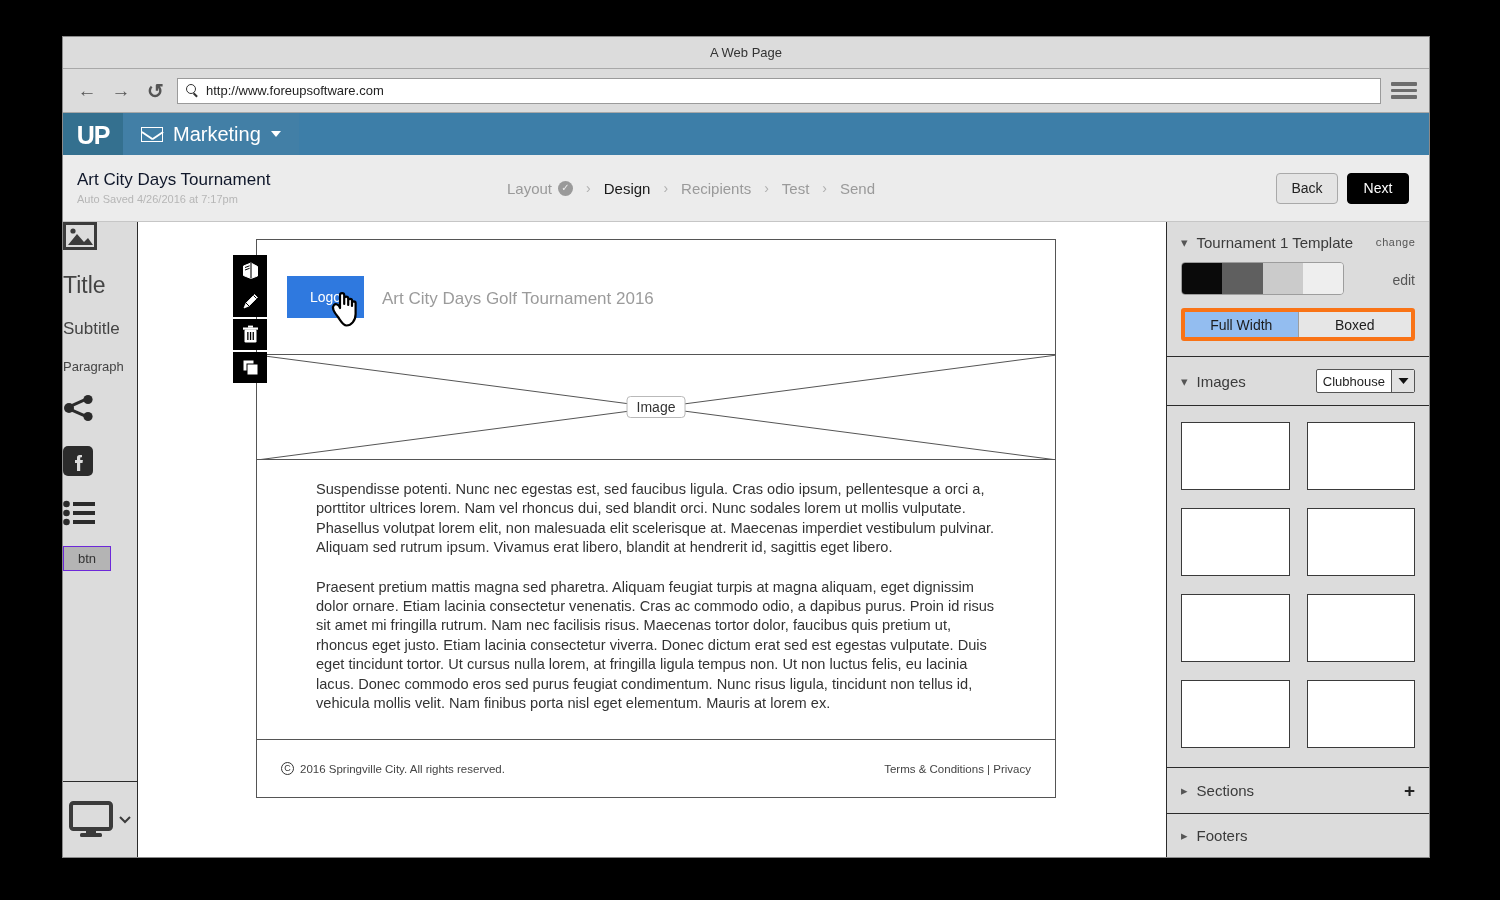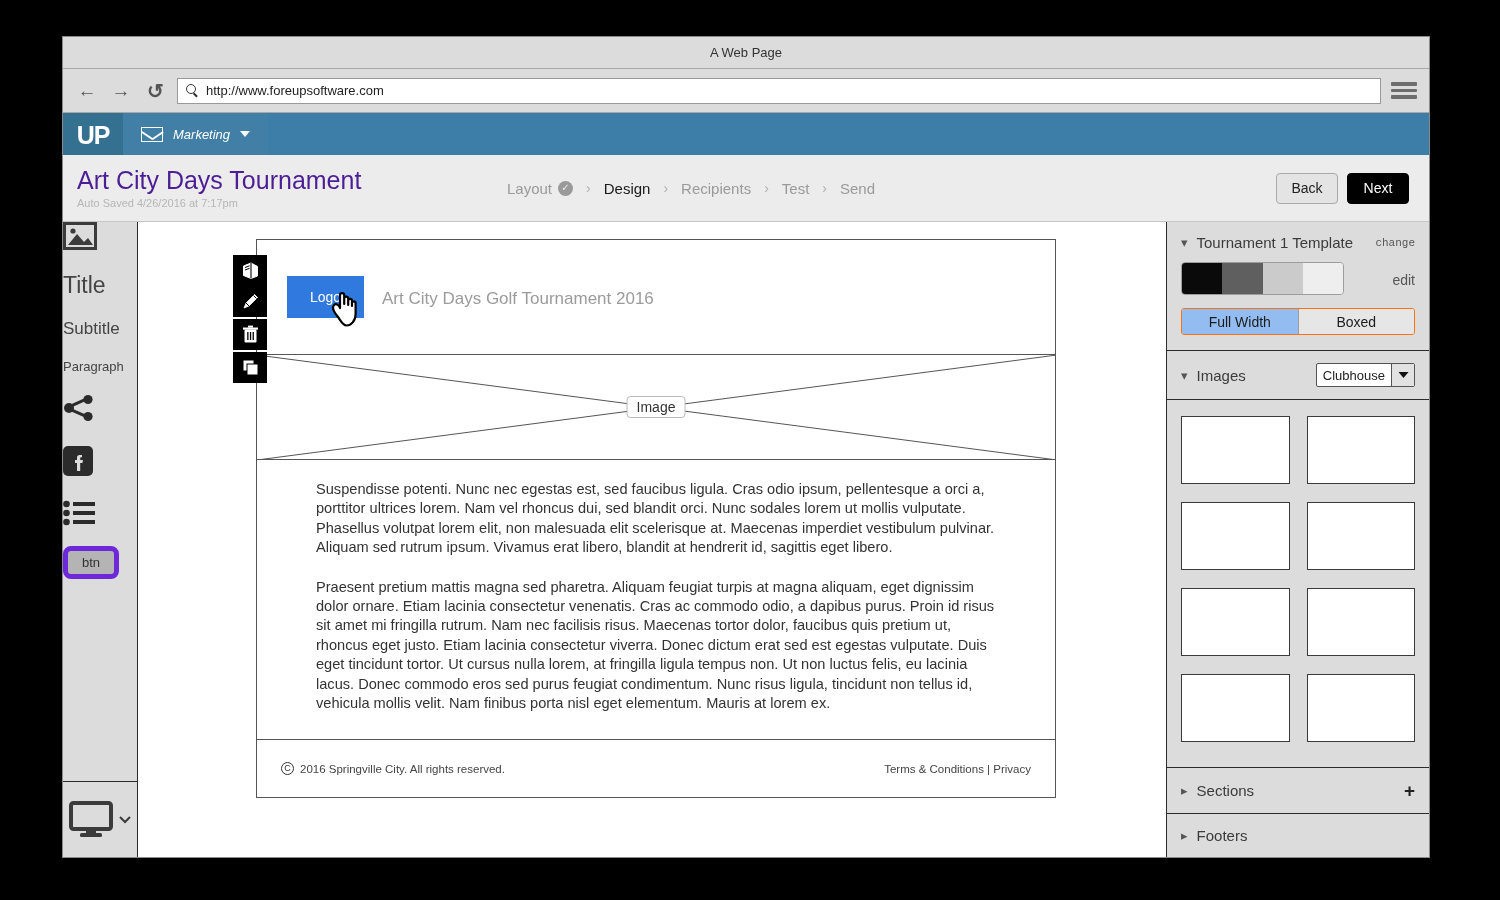--- a/index.html
+++ b/index.html
@@ -102,23 +102,22 @@
     letter-spacing: -1px;
     cursor: pointer;
   }
   .brand .u { position: relative; top: 1px; }
   .navitem {
     background: #427fa6;
     display: flex; align-items: center;
     gap: 10px;
     padding: 0 18px;
     color: #fff;
-    font-size: 13px;
-    cursor: pointer;
-    font-style: italic;
+    font-size: 20px;
+    cursor: pointer;
   }
   .env {
     width: 22px; height: 15px;
     border: 1.8px solid #fff;
     position: relative;
   }
   .env::before, .env::after {
     content: ""; position: absolute; background: #fff;
     width: 13px; height: 1.6px;
     top: 3px;
@@ -136,21 +135,21 @@
   .pagehead {
     height: 67px;
     background: #ececec;
     border-bottom: 1px solid #c6c6c6;
     display: flex; align-items: center;
     padding: 0 20px 0 14px;
     flex: 0 0 auto;
     position: relative;
   }
   .doc-title-wrap { width: 430px; }
-  .doc-title { font-size: 25px; color: #4c1d95; line-height: 1.05; }
+  .doc-title { font-size: 17px; color: #0f172a; line-height: 1.05; }
   .doc-sub { font-size: 11px; color: #b6b6b6; margin-top: 4px; }
   .steps {
     flex: 1 1 auto;
     display: flex; align-items: center;
     gap: 13px;
     font-size: 15px;
     color: #9a9a9a;
   }
   .step { cursor: pointer; display: flex; align-items: center; gap: 6px; }
   .step.active { color: #1a1a1a; font-weight: normal; }
@@ -184,21 +183,21 @@
     display: flex; flex-direction: column;
     align-items: center;
     flex: 0 0 auto;
   }
   .tools-list { flex: 1 1 auto; width: 100%; display: flex; flex-direction: column; align-items: flex-start; }
   .tool { margin-bottom: 20px; cursor: pointer; display: flex; align-items: center; justify-content: center; color: #3b3b3b; }
   .tool-title { font-size: 23px; color: #444; }
   .tool-subtitle { font-size: 17px; color: #444; }
   .tool-para { font-size: 13px; color: #444; }
   .tool-btn-chip {
-    background: #b4b4b4; border: 5px solid #6d28d9; border-radius: 8px;
+    background: #b4b4b4; border: 1px solid #6d28d9; border-radius: 0;
     font-size: 13px; color: #333; padding: 4px 14px;
   }
   .tools-foot {
     width: 100%;
     border-top: 1px solid #2b2b2b;
     height: 76px;
     display: flex; align-items: center; justify-content: center;
     gap: 4px;
     cursor: pointer;
   }
@@ -314,21 +313,21 @@
     display: flex; flex-direction: column;
   }
   .panel-sec { border-bottom: 1px solid #2b2b2b; padding: 12px 14px 15px 14px; position: relative; }
   .panel-row { display: flex; align-items: center; }
   .twisty { color: #555; font-size: 13px; margin-right: 9px; cursor: pointer; user-select: none; }
   .panel-title { font-size: 15px; color: #3b3b3b; }
   .panel-link { font-size: 11px; color: #555; cursor: pointer; }
   .swatches { display: flex; margin-top: 11px; width: 163px; border-radius: 4px; overflow: hidden; border: 1px solid #9d9d9d; }
   .sw { height: 31px; flex: 1 1 0; }
   .edit-link { position: absolute; right: 14px; top: 50px; font-size: 14px; color: #555; cursor: pointer; }
-  .segctl { display: flex; margin-top: 13px; border: 1px solid #f97316; border-radius: 3px; overflow: hidden; }
+  .segctl { display: flex; margin-top: 13px; border: 4px solid #f97316; border-radius: 3px; overflow: hidden; }
   .seg { flex: 1 1 0; height: 25px; display: flex; align-items: center; justify-content: center; font-size: 14px; cursor: pointer; }
   .seg.on { background: #93bdf0; color: #1c1c1c; }
   .seg.off { background: #e6e6e6; color: #1c1c1c; border-left: 1px solid #9d9d9d; }
   .selectbox {
     margin-left: auto;
     display: flex; align-items: stretch;
     border: 1px solid #555; background: #fff; border-radius: 2px;
     height: 24px;
     cursor: pointer;
   }

